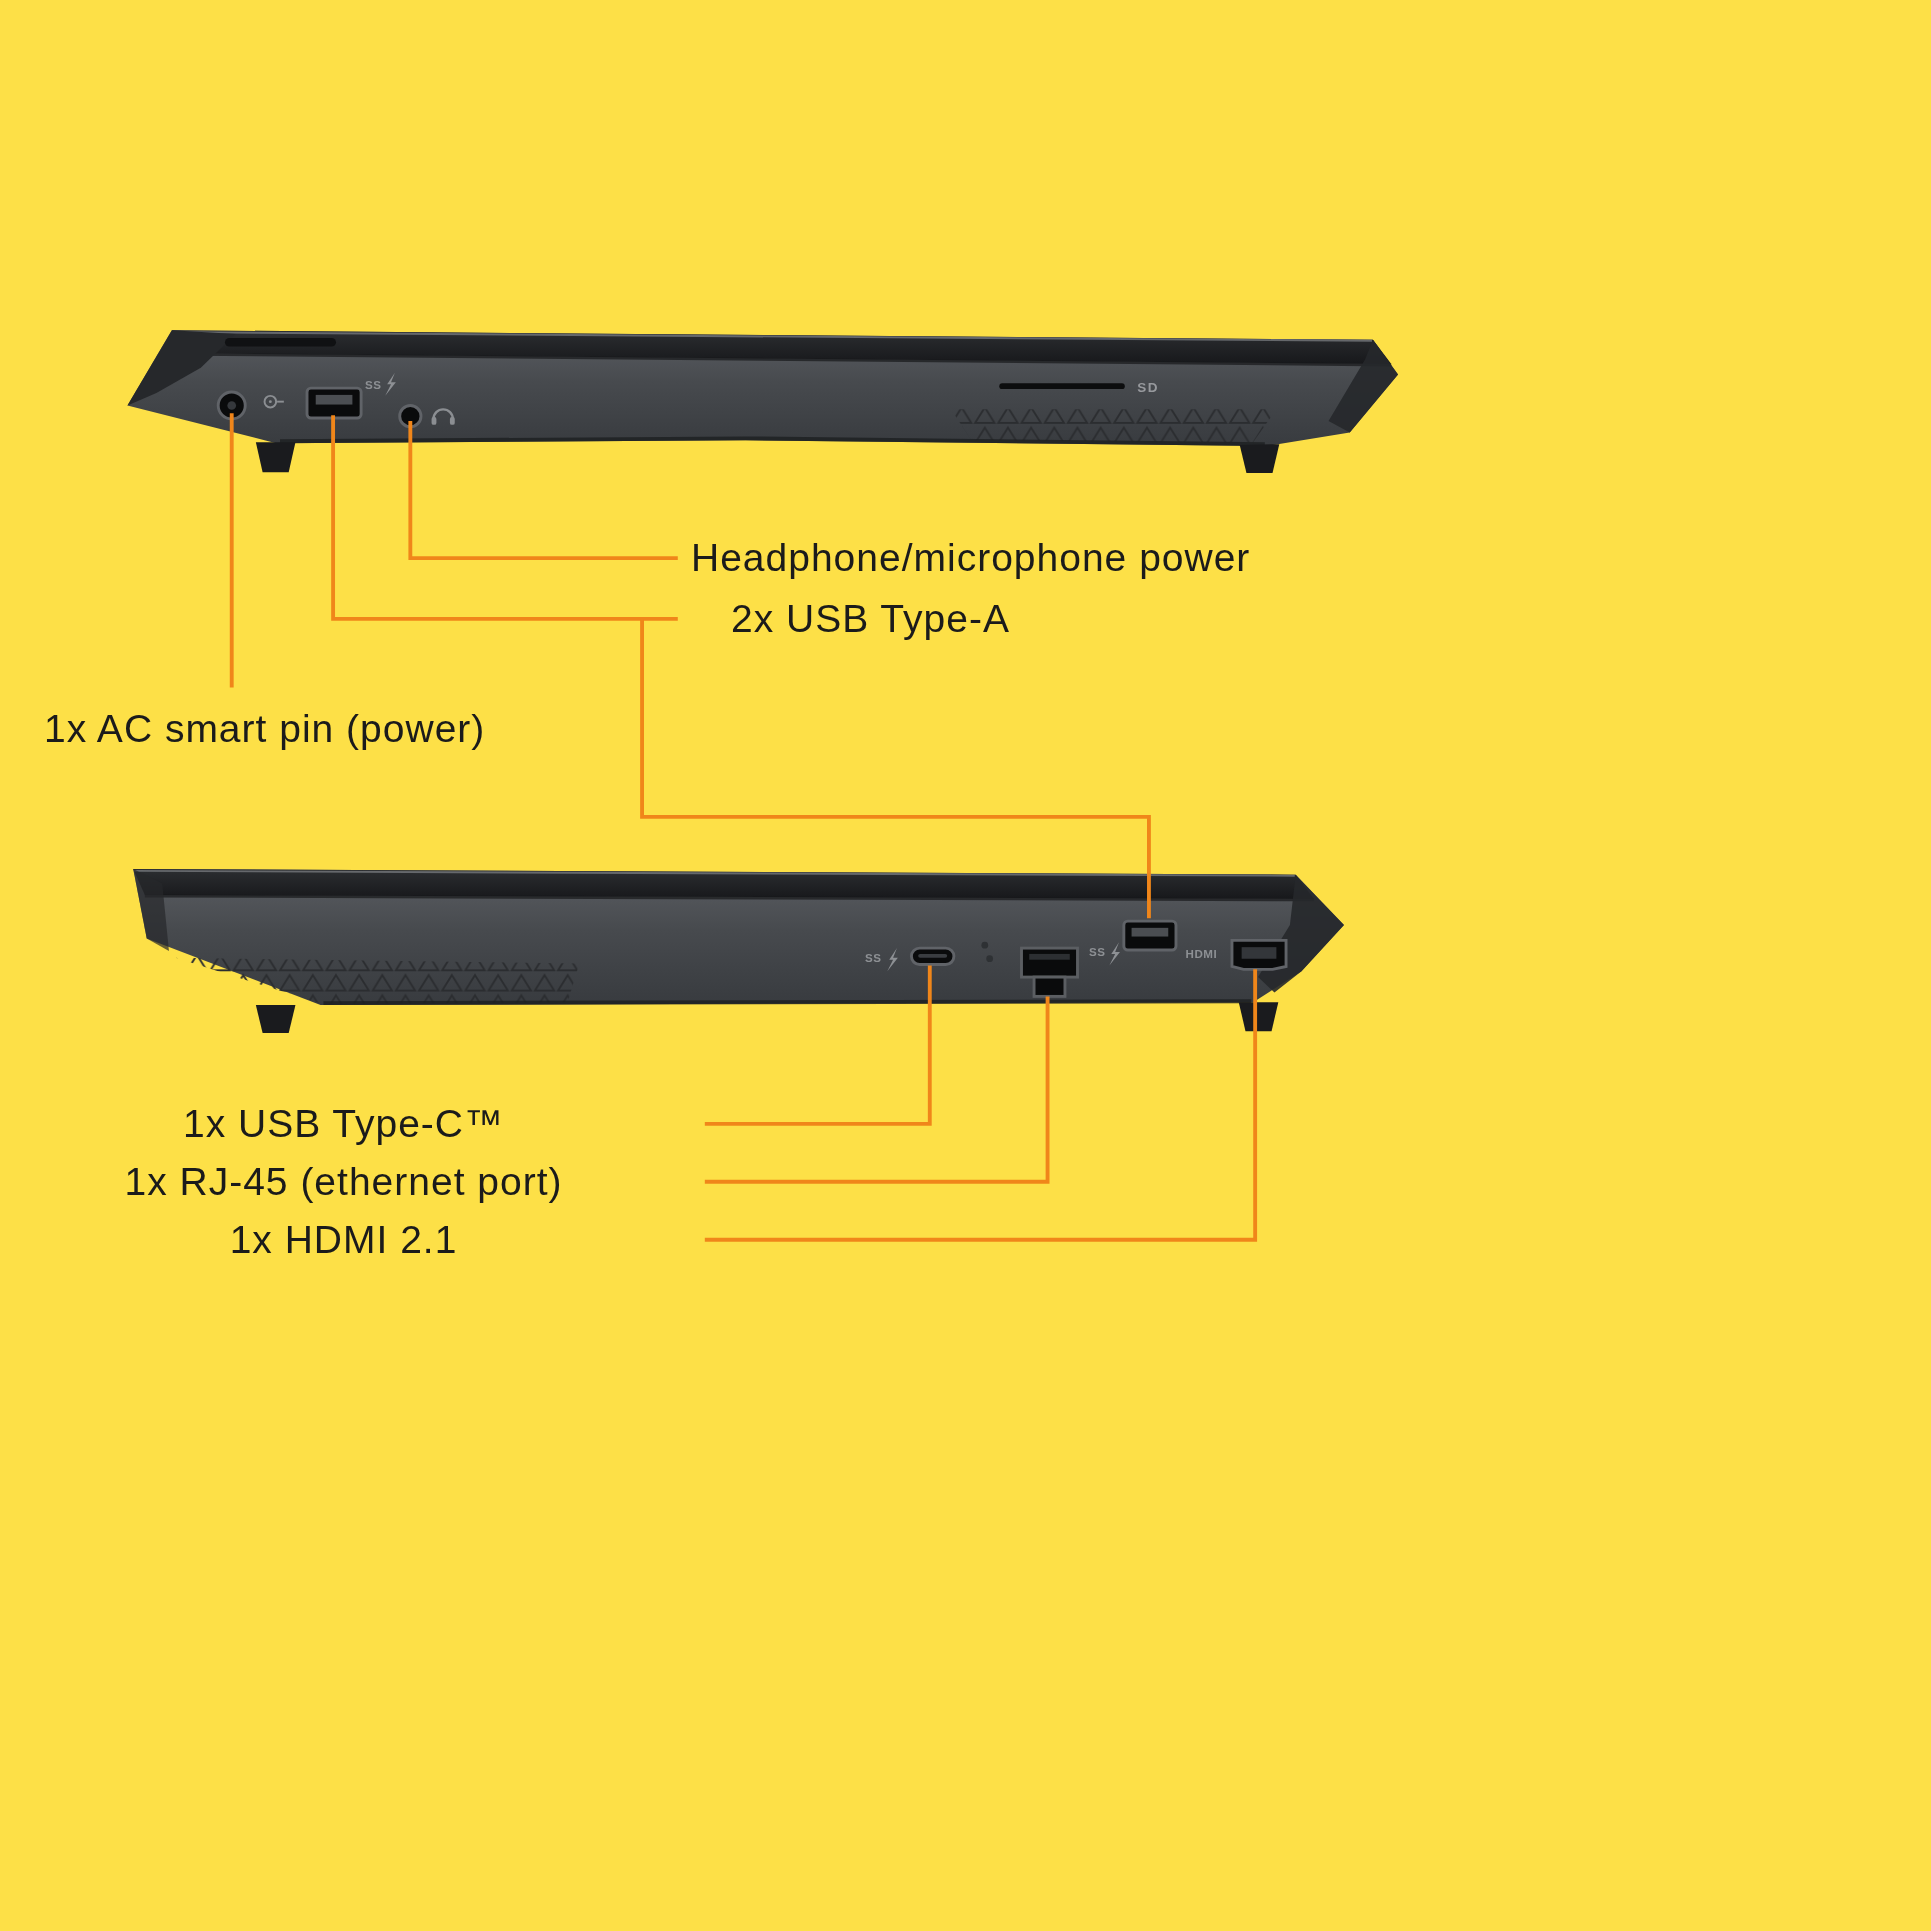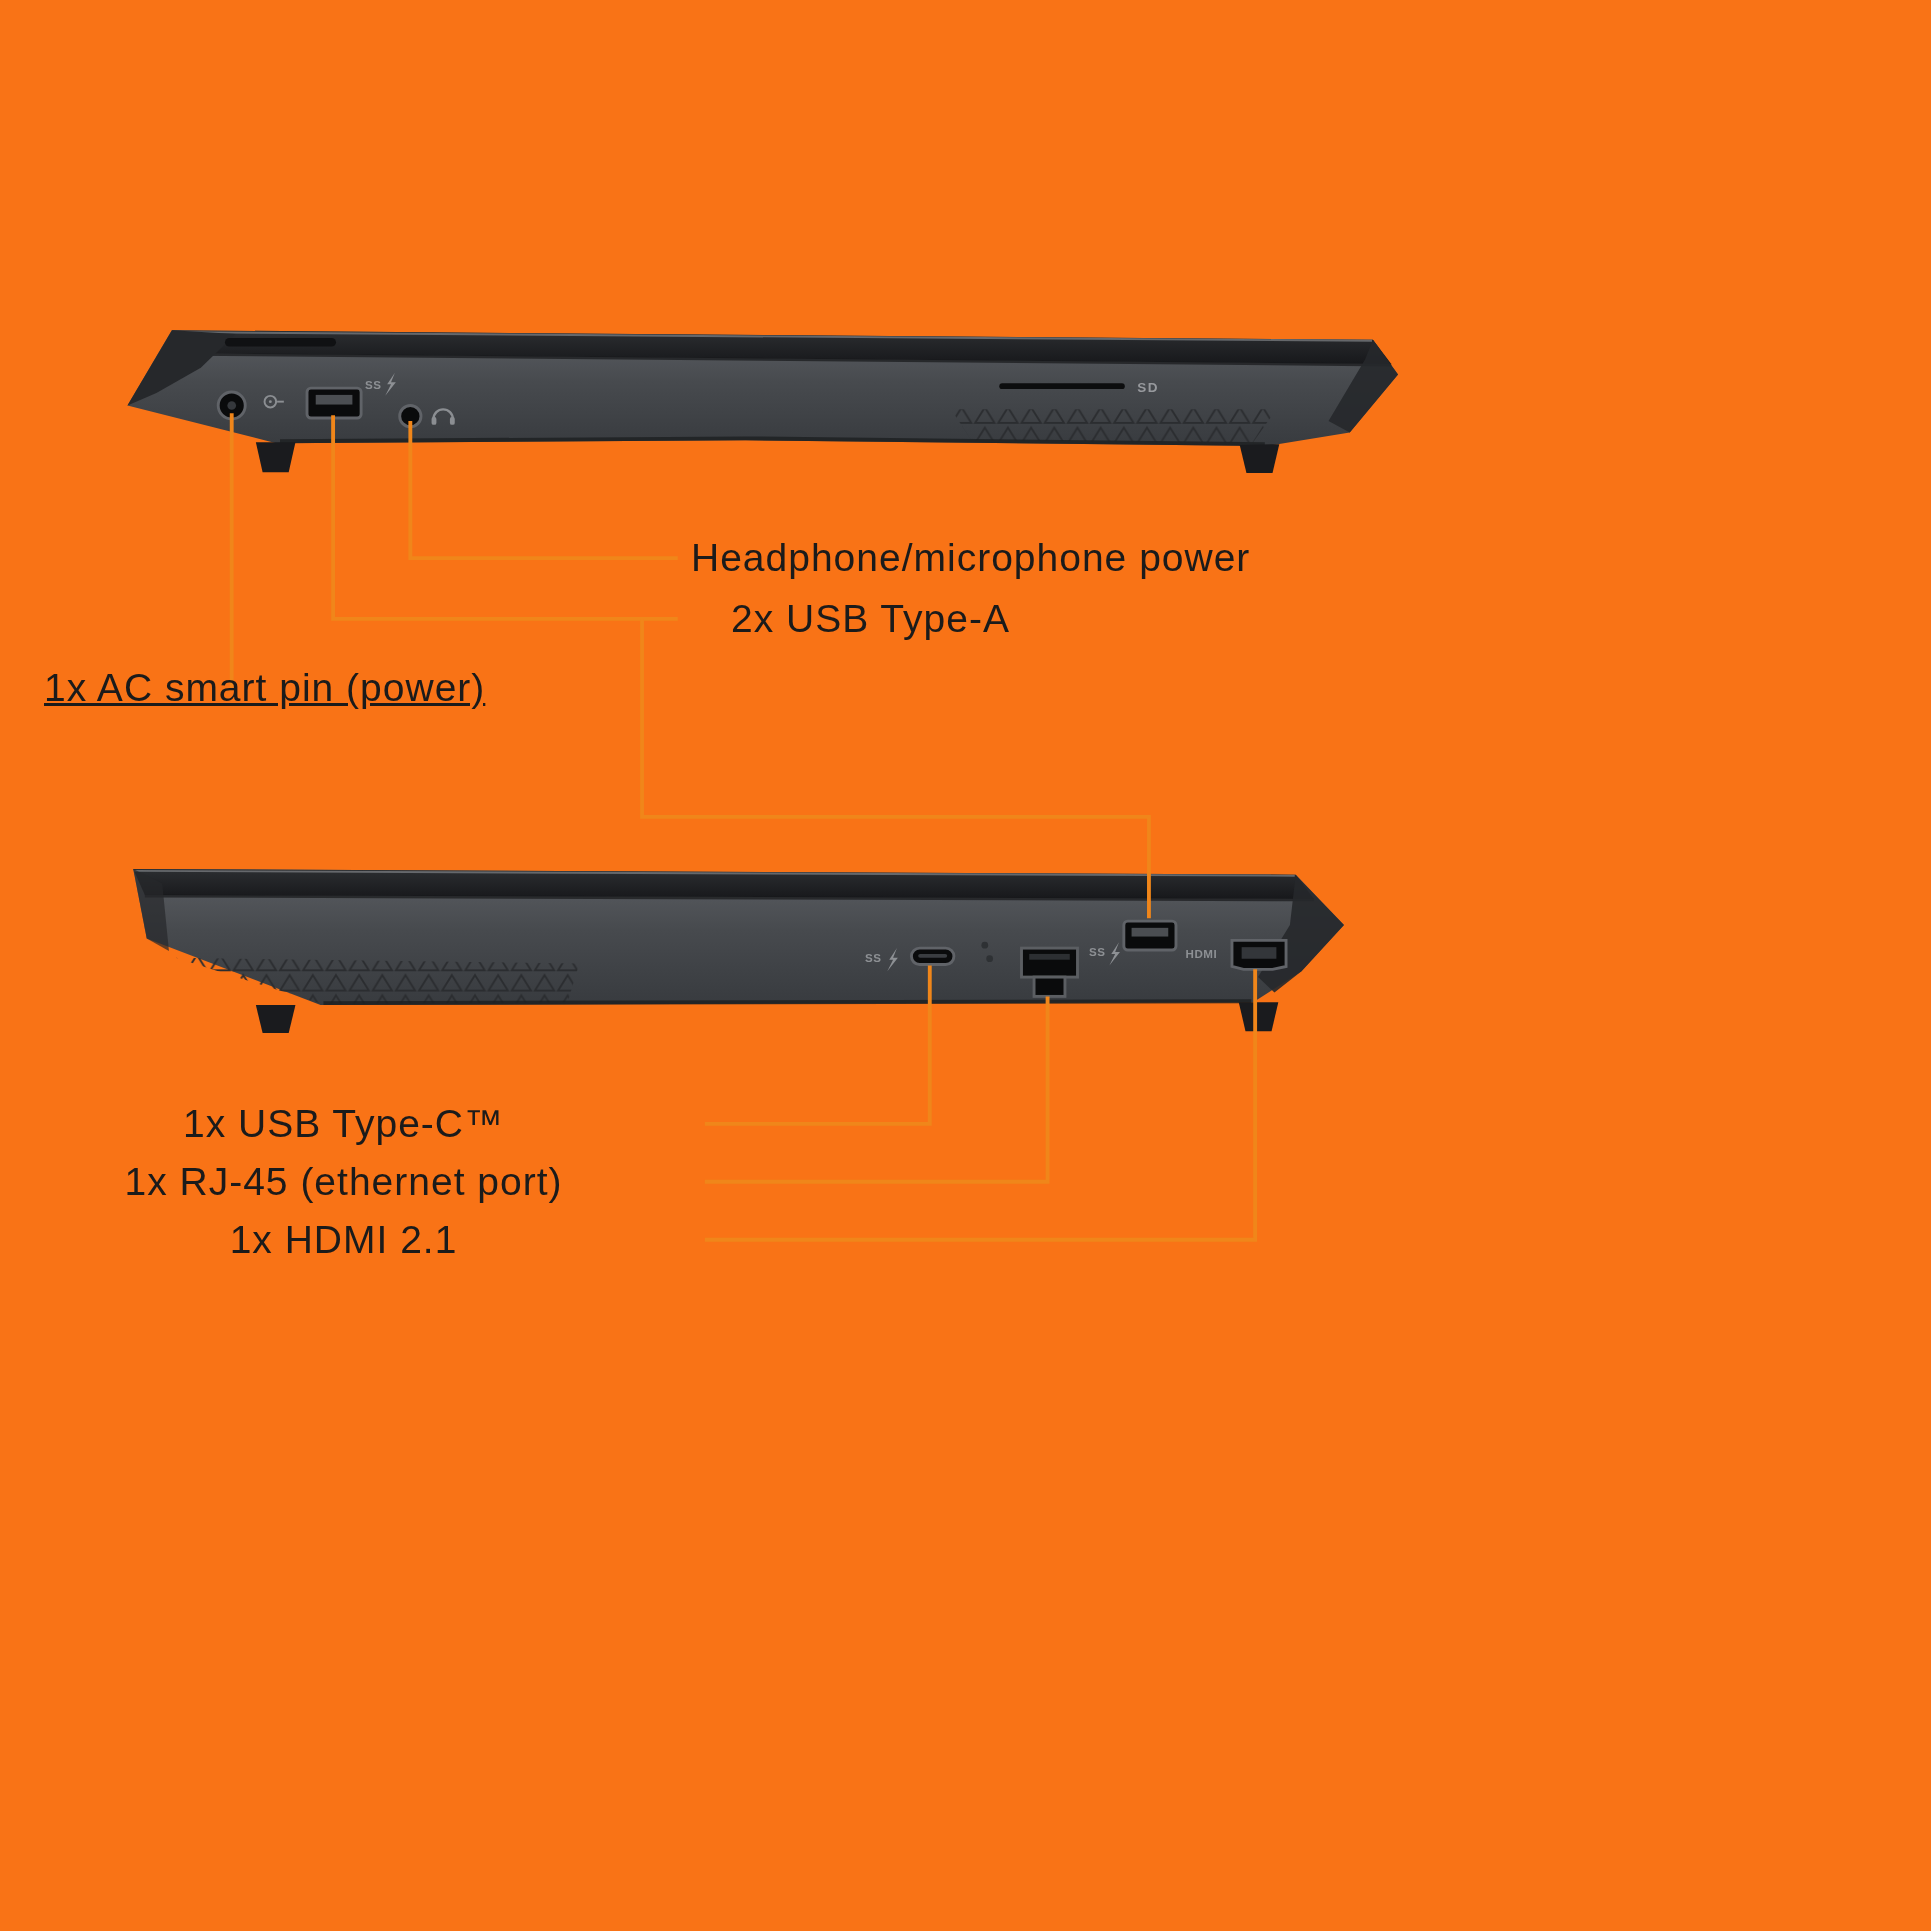--- a/index.html
+++ b/index.html
@@ -1,18 +1,18 @@
 <!DOCTYPE html>
 <html style="--accent: #F0861A;"><head>
 <meta charset="utf-8">
 <style>
   * { margin:0; padding:0; box-sizing:border-box; }
   html, body { background:#ffffff; }
   body { width:1931px; height:1931px; font-family:"Liberation Sans", sans-serif; }
-  .canvas { position:relative; width:1931px; height:1931px; background:#f97316; overflow:hidden; }
+  .canvas { position:relative; width:1931px; height:1931px; background:#fde047; overflow:hidden; }
   .canvas svg { position:absolute; left:0; top:0; }
   .label {
     position:absolute;
     font-size:39px;
     line-height:44px;
     color:#1b1b1b;
     letter-spacing:1px;
     white-space:nowrap;
   }
   .label-right { left:0; width:687px; text-align:center; }
@@ -119,18 +119,18 @@
       <polyline class="callout-line" points="345,430 345,641 702,641"></polyline>
       <polyline class="callout-line" points="665,641 665,846 1190,846 1190,951"></polyline>
       <polyline class="callout-line" points="963,1000 963,1164 730,1164"></polyline>
       <polyline class="callout-line" points="1085,1032 1085,1224 730,1224"></polyline>
       <polyline class="callout-line" points="1300,1004 1300,1284 730,1284"></polyline>
     </g>
   </svg>
 
   <div class="label" style="left:691px; top:536px;">Headphone/microphone power</div>
   <div class="label" style="left:691px; top:597px;margin-left:40px;">2x USB Type-A</div>
-  <div class="label" style="left:44px; top:666px;text-decoration:underline;">1x AC smart pin (power)</div>
+  <div class="label" style="left:44px; top:707px;">1x AC smart pin (power)</div>
   <div class="label label-right" style="top:1102px;">1x USB Type-C™</div>
   <div class="label label-right" style="top:1160px;">1x RJ-45 (ethernet port)</div>
   <div class="label label-right" style="top:1218px;">1x HDMI 2.1</div>
 </div>
 
 
 </body></html>

